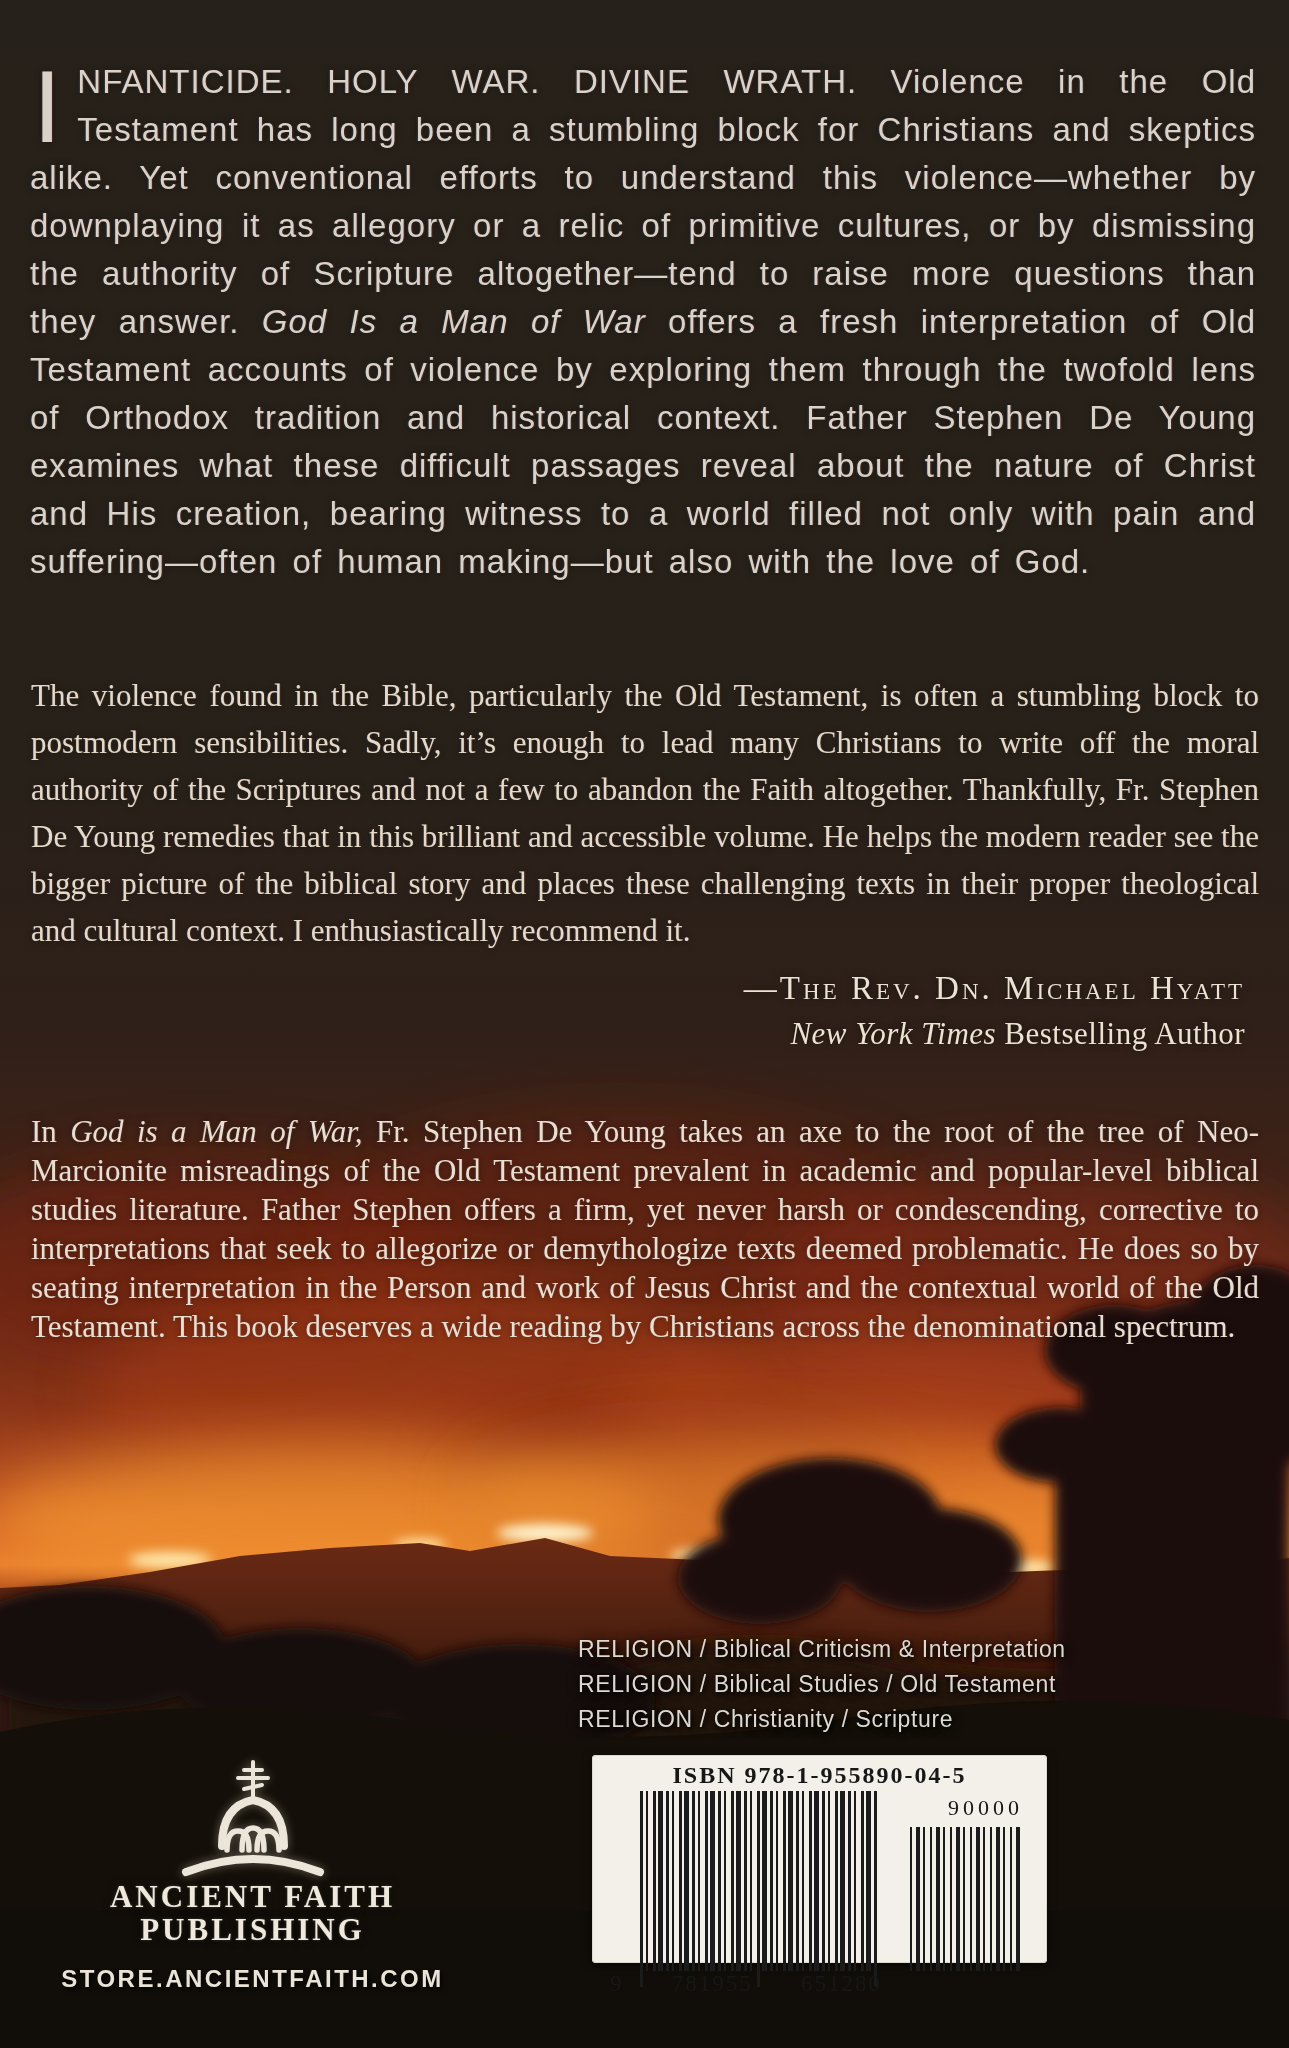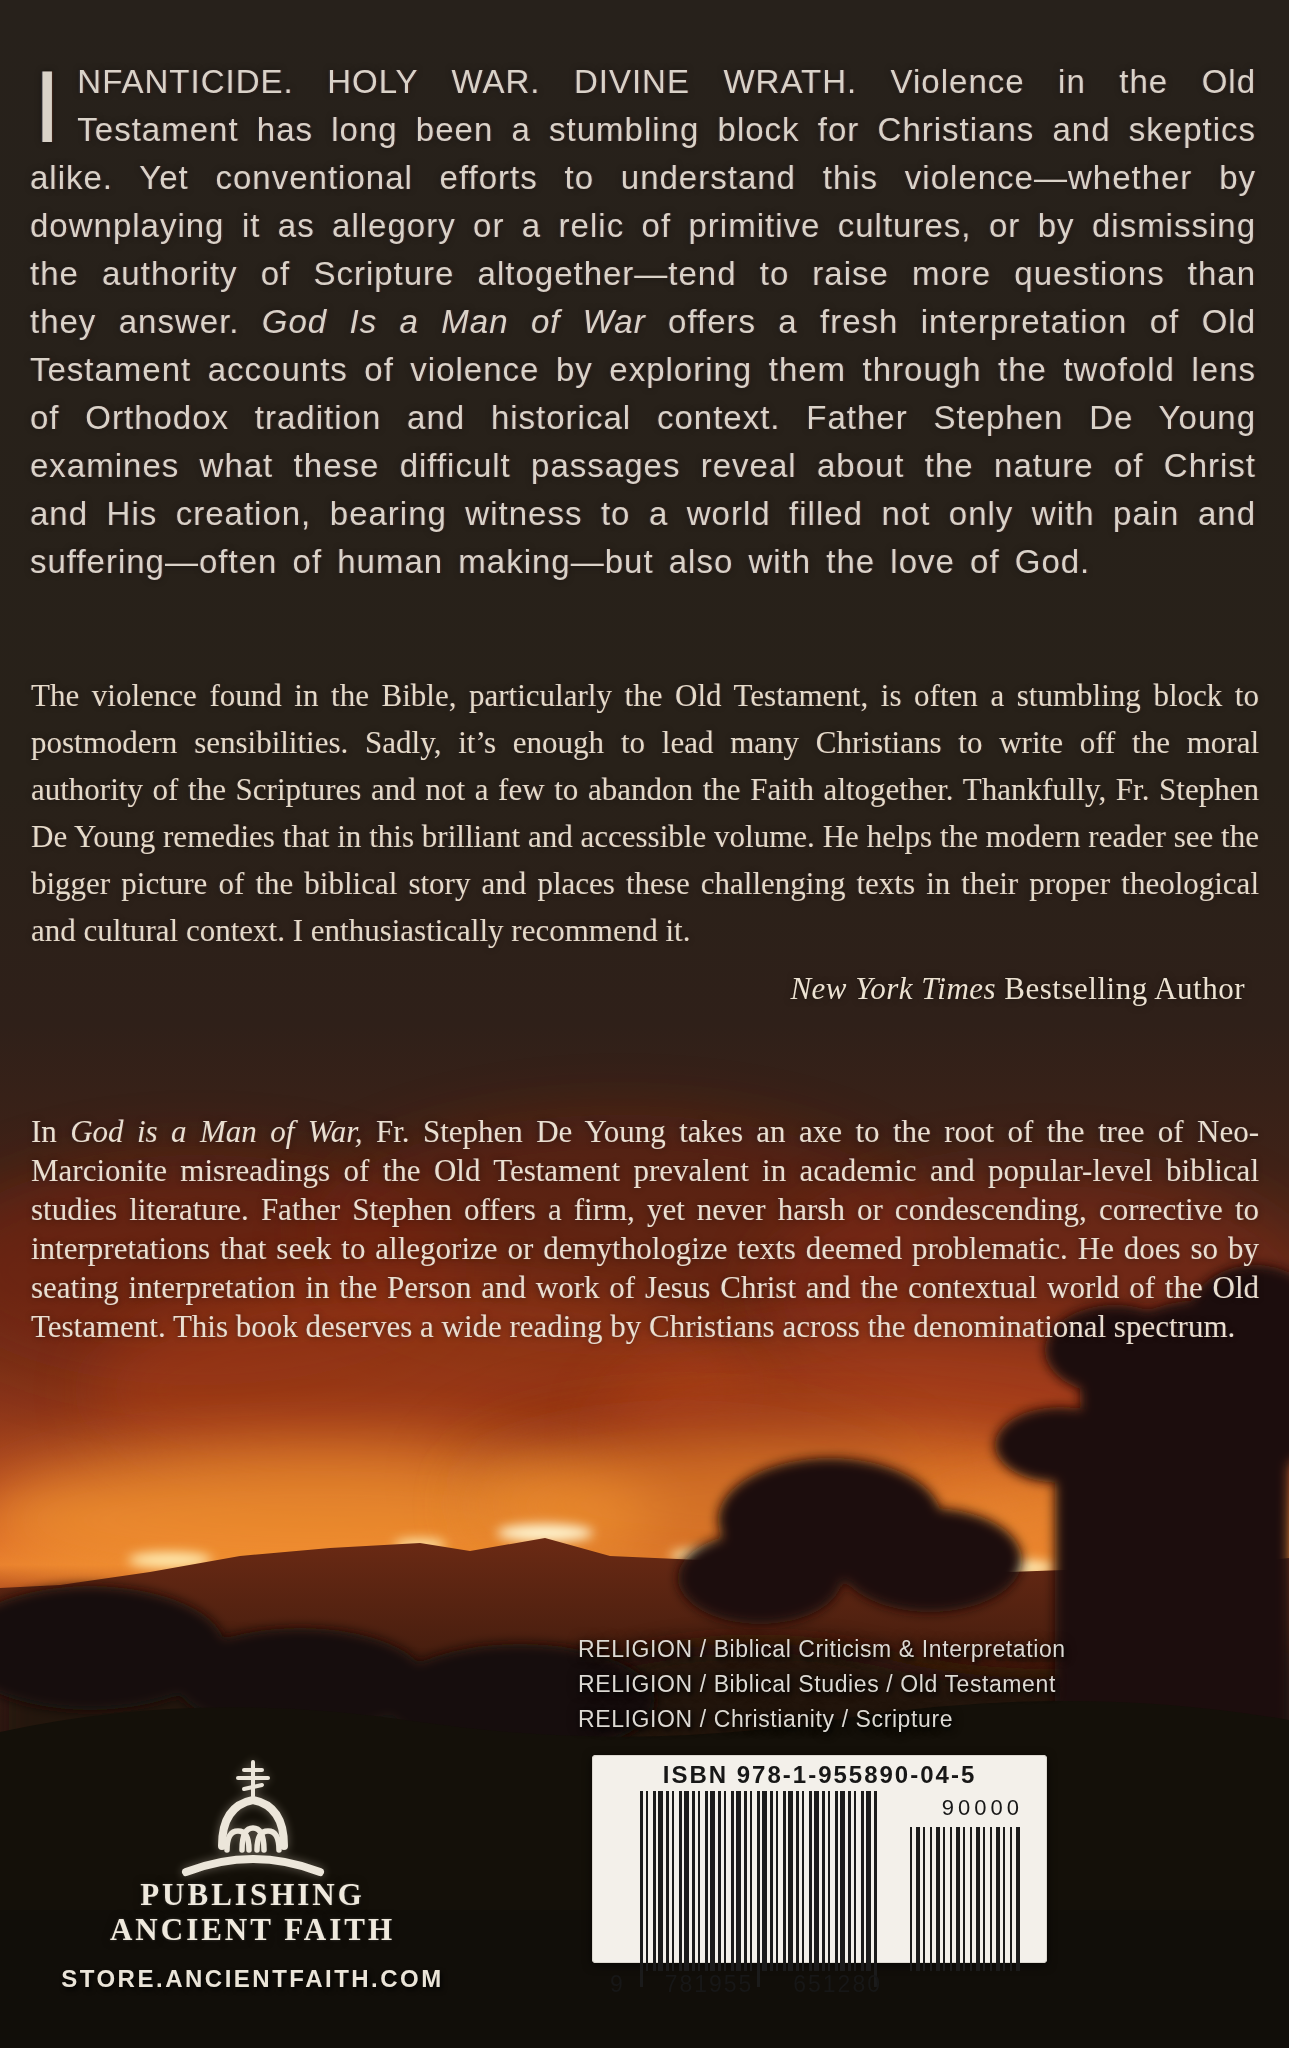--- a/index.html
+++ b/index.html
@@ -70,21 +70,21 @@
     font-size:23px;line-height:35px;letter-spacing:.6px;
     color:#dcd9d3;
     text-shadow:2px 3px 5px rgba(0,0,0,.95),0 0 12px rgba(0,0,0,.8);
   }
 
   
   .bcbox{
     position:absolute;left:592px;top:1755px;width:455px;height:208px;
     background:#f3f0ea;border-radius:4px;
     box-shadow:0 2px 10px rgba(0,0,0,.65), inset 0 0 0 1px #dcd8d0;
-    font-family:Liberation Sans, sans-serif;color:#171717;
+    font-family:Liberation Serif, serif;color:#171717;
   }
   .isbn{position:absolute;top:6px;left:0;right:0;text-align:center;
     font-size:24px;line-height:28px;letter-spacing:2px;font-weight:bold;}
   .bars-main{
     position:absolute;left:48px;top:36px;width:237px;height:180px;
     background:repeating-linear-gradient(90deg,
       #1b1b1b 0 3px,transparent 3px 6px,
       #1b1b1b 6px 8px,transparent 8px 13px,
       #1b1b1b 13px 16px,transparent 16px 18px,
       #1b1b1b 18px 23px,transparent 23px 26px);
@@ -201,20 +201,21 @@
   </svg>
 
   <div class="blurb">
     <span class="dropcap">I</span><span><span>NFANTICIDE. HOLY WAR. DIVINE WRATH. Violence in the Old Testament has long been a stumbling block for Christians and skeptics alike. Yet conventional efforts to understand this violence—whether by downplaying it as allegory or a relic of primitive cultures, or by dismissing the authority of Scripture altogether—tend to raise more questions than they answer. </span><span class="ital">God Is a Man of War</span><span> offers a fresh interpretation of Old Testament accounts of violence by exploring them through the twofold lens of Orthodox tradition and historical context. Father Stephen De Young examines what these difficult passages reveal about the nature of Christ and His creation, bearing witness to a world filled not only with pain and suffering—often of human making—but also with the love of God.</span></span>
   </div>
 
   <div class="quote q1">
     <span><span>The violence found in the Bible, particularly the Old Testament, is often a stumbling block to postmodern sensibilities. Sadly, it’s enough to lead many Christians to write off the moral authority of the Scriptures and not a few to abandon the Faith altogether. Thankfully, Fr. Stephen De Young remedies that in this brilliant and accessible volume. He helps the modern reader see the bigger picture of the biblical story and places these challenging texts in their proper theological and cultural context. I enthusiastically recommend it.</span></span>
   </div>
   <div class="attr a1">
+    <div class="attr-name">—The Rev. Dn. Michael Hyatt</div>
     <div class="attr-role"><span class="ital">New York Times</span><span> Bestselling Author</span></div>
   </div>
 
   <div class="quote q2">
     <span><span>In </span><span class="ital">God is a Man of War,</span><span> Fr. Stephen De Young takes an axe to the root of the tree of Neo-Marcionite misreadings of the Old Testament prevalent in academic and popular-level biblical studies literature. Father Stephen offers a firm, yet never harsh or condescending, corrective to interpretations that seek to allegorize or demythologize texts deemed problematic. He does so by seating interpretation in the Person and work of Jesus Christ and the contextual world of the Old Testament. This book deserves a wide reading by Christians across the denominational spectrum.</span></span>
   </div>
   <div class="attr a2">
   </div>
 
   <div class="cats">
@@ -249,18 +250,18 @@
         </g>
         <path stroke-width="8" d="M44,88 Q44,48 75,42 Q106,48 106,88"></path>
         <g stroke-width="5.5">
           <path d="M49,92 Q49,73 60,73 Q71,73 71,92"></path>
           <path d="M64,92 Q64,70 75,70 Q86,70 86,92"></path>
           <path d="M79,92 Q79,73 90,73 Q101,73 101,92"></path>
         </g>
         <path stroke-width="8" d="M8,114 Q75,88 142,114"></path>
       </g>
     </svg>
+    <div class="pub-name first">ANCIENT FAITH</div>
     <div class="pub-name">PUBLISHING</div>
-    <div class="pub-name first">ANCIENT FAITH</div>
     <div class="pub-url">STORE.ANCIENTFAITH.COM</div>
   </div>
 
 </div>
 
 </body></html>

